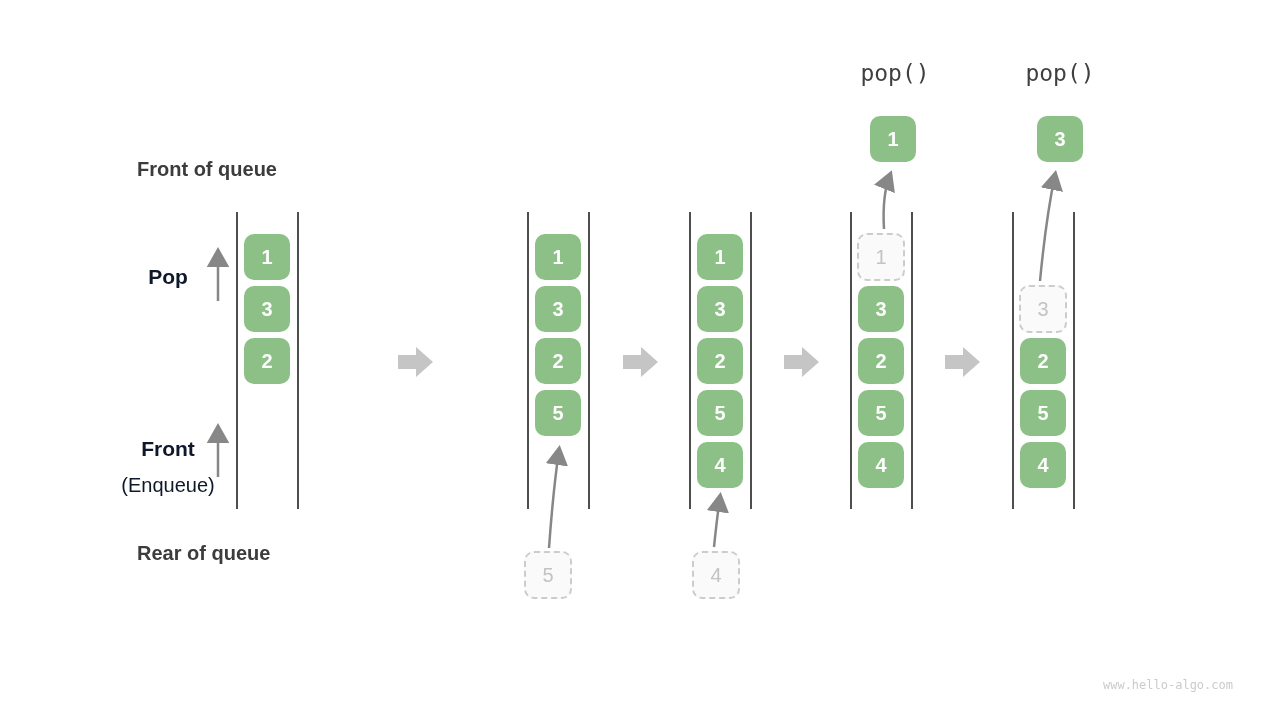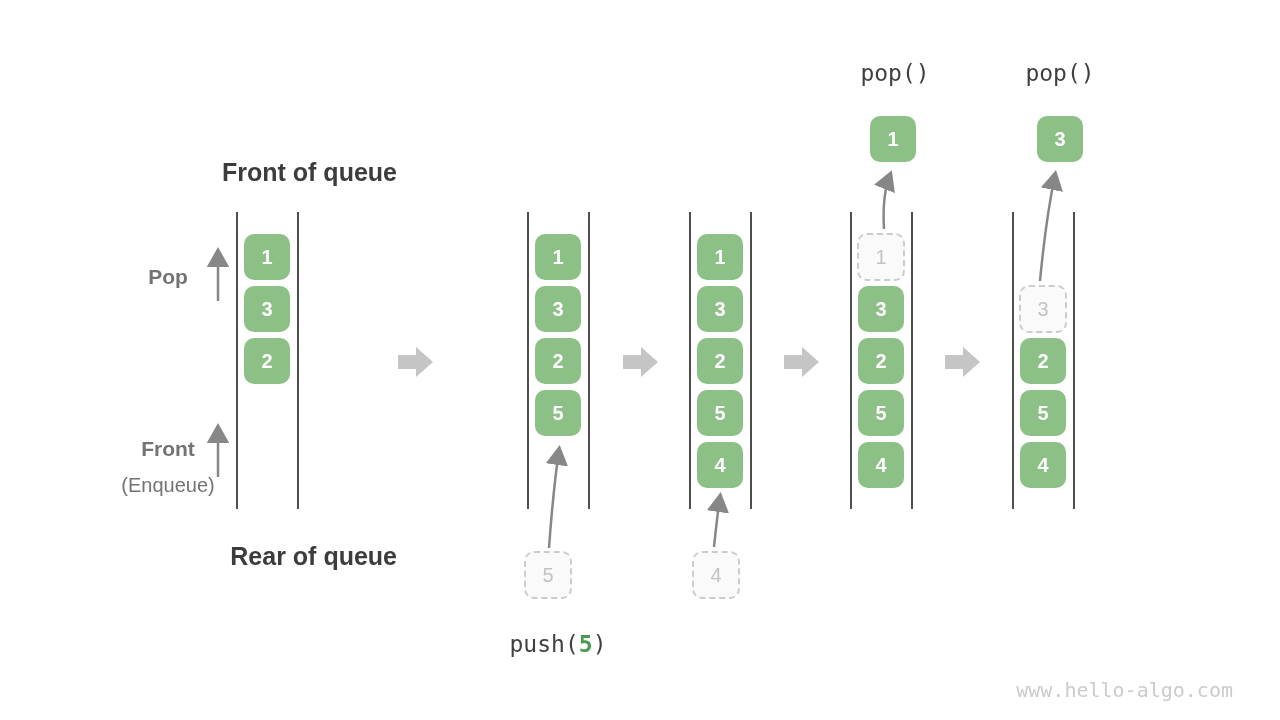--- a/index.html
+++ b/index.html
@@ -15,38 +15,38 @@
   }
   .qbox.dashed{
     width:44px;height:44px;border:2px dashed #cccccc;border-radius:10px;
     background:#fafafa;color:#c3c3c3;font-weight:400;
   }
   .title{
     position:absolute;width:260px;text-align:center;
     font-size:25px;font-weight:bold;color:#4a9b4e;
   }
   .biglabel{
-    position:absolute;width:260px;text-align:right;
-    font-size:25px;font-weight:bold;color:#3c3c3c;
+    position:absolute;width:260px;text-align:left;
+    font-size:20px;font-weight:bold;color:#3c3c3c;
   }
   .sidelabel{
-    position:absolute;width:160px;text-align:center;color:#737373;
+    position:absolute;width:160px;text-align:center;color:#0f172a;
     font-size:20px;line-height:37px;
   }
   .sidelabel .main{font-weight:bold;font-size:21px;}
   .op{
     position:absolute;text-align:center;
     font-family:"DejaVu Sans Mono","Liberation Mono",monospace;
     font-size:23px;color:#3f3f3f;white-space:nowrap;
   }
   .op .green-arg{color:#4a9b4e;font-weight:bold;}
   .watermark{
     position:absolute;right:47px;top:678px;
     font-family:"DejaVu Sans Mono","Liberation Mono",monospace;
-    font-size:20px;color:#cbcbcb;
+    font-size:12px;color:#cbcbcb;
   }
   svg.overlay{position:absolute;left:0;top:0;pointer-events:none;}
   .thin-arrow{stroke:#878787;stroke-width:2.5;fill:none;}
   .block-arrow{fill:#c5c5c5;}
 </style>
 </head>
 <body>
 
 <div id="canvas">
 
@@ -98,21 +98,20 @@
 
   <div class="qbox" style="left:244px;top:234px">1</div>
   <div class="qbox" style="left:244px;top:286px">3</div>
   <div class="qbox" style="left:244px;top:338px">2</div>
 
   <div class="qbox" style="left:535px;top:234px">1</div>
   <div class="qbox" style="left:535px;top:286px">3</div>
   <div class="qbox" style="left:535px;top:338px">2</div>
   <div class="qbox" style="left:535px;top:390px">5</div>
   <div class="qbox dashed" style="left:524px;top:551px">5</div>
-  <div class="op" style="left:478px;top:631px;width:160px"><span>push(</span><span class="green-arg">5</span><span>)</span></div>
 
   <div class="qbox" style="left:697px;top:234px">1</div>
   <div class="qbox" style="left:697px;top:286px">3</div>
   <div class="qbox" style="left:697px;top:338px">2</div>
   <div class="qbox" style="left:697px;top:390px">5</div>
   <div class="qbox" style="left:697px;top:442px">4</div>
   <div class="qbox dashed" style="left:692px;top:551px">4</div>
 
   <div class="op" style="left:835px;top:60px;width:120px">pop()</div>
   <div class="qbox" style="left:870px;top:116px">1</div>

